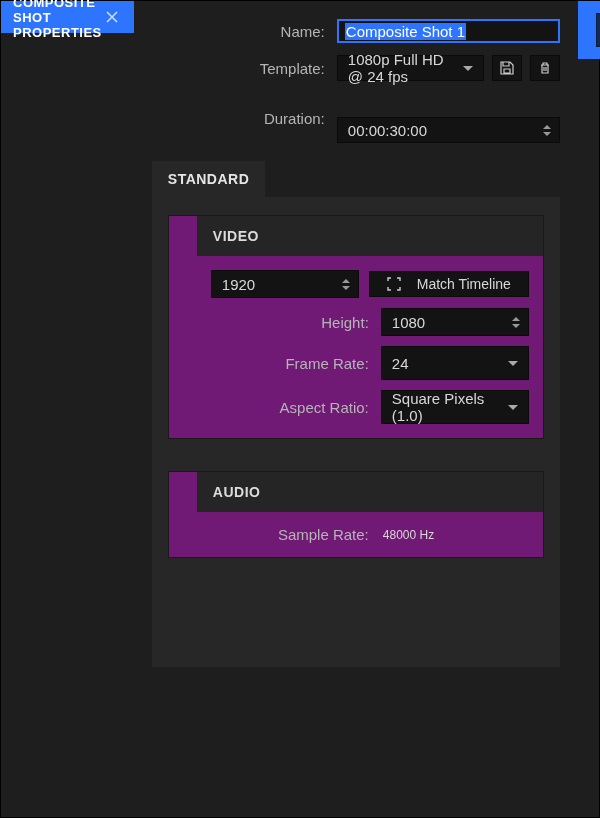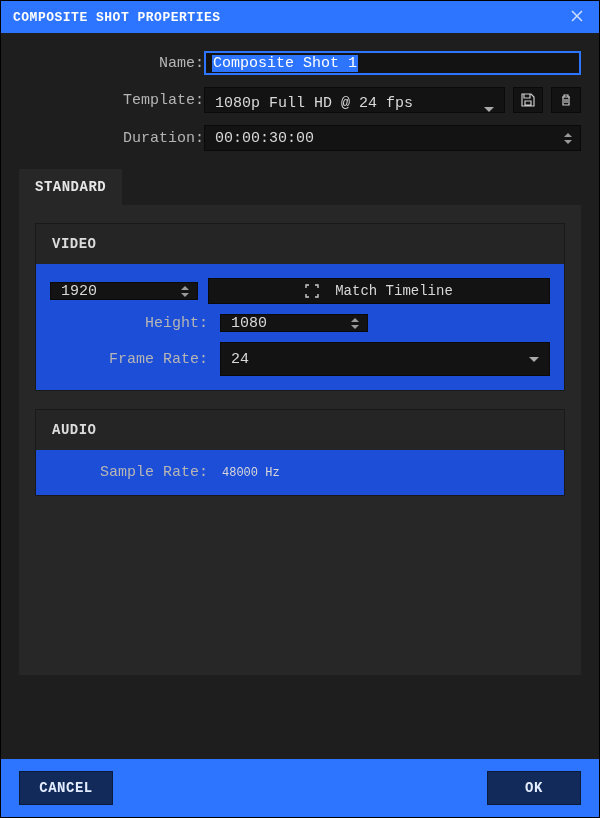--- a/index.html
+++ b/index.html
@@ -13,23 +13,22 @@
     width: 600px;
     height: 818px;
     overflow: hidden;
     color: #ccc;
   }
   .dialog {
     width: 600px;
     height: 818px;
     background: #1e1e1e;
     display: flex;
-    flex-direction: column;
+    flex-direction: row;
     border: 1px solid #000;
-    font-family: Liberation Mono, monospace;
   }
   .titlebar {
     background: #2d74ff;
     height: 32px;
     display: flex;
     align-items: center;
     justify-content: space-between;
     padding: 0 12px;
   }
   .titlebar-title {
@@ -53,21 +52,21 @@
   .form-row {
     display: flex;
     align-items: center;
     margin-bottom: 12px;
   }
   .form-label {
     width: 185px;
     text-align: right;
     color: #b5b5b5;
     font-size: 15px;
-    padding-right: 0;
+    padding-right: 12px;
   }
   .input-text {
     flex: 1;
     background: #131313;
     border: 2px solid #2d74ff;
     color: #fff;
     font-size: 15px;
     height: 24px;
     padding: 2px 6px;
     font-family: inherit;
@@ -80,21 +79,21 @@
     background: #2d74ff;
     color: #fff;
     padding: 0 1px;
   }
   .select-box {
     flex: 1;
     background: #131313;
     border: 1px solid #0a0a0a;
     height: 26px;
     display: flex;
-    align-items: flex-end;
+    align-items: center;
     justify-content: space-between;
     padding: 0 10px;
     color: #d8d8d8;
     font-size: 15px;
     cursor: pointer;
   }
   .chevron {
     width: 0;
     height: 0;
     border-left: 5px solid transparent;
@@ -117,20 +116,21 @@
     flex: 1;
     background: #131313;
     border: 1px solid #0a0a0a;
     height: 26px;
     display: flex;
     align-items: center;
     justify-content: space-between;
     padding: 0 8px 0 10px;
     color: #d8d8d8;
     font-size: 15px;
+    margin-top: 24px;
   }
   .spinner {
     display: flex;
     flex-direction: column;
     align-items: center;
     gap: 3px;
   }
   .spin-up, .spin-down {
     width: 0;
     height: 0;
@@ -160,23 +160,24 @@
   .tab.inactive {
     background: #1e1e1e;
     color: #777;
   }
   .tab-panel {
     background: #272727;
     padding: 18px 16px;
     min-height: 470px;
   }
   .section {
-    background: #1d4ed8;
+    background: #701a75;
     border: 1px solid #191919;
-    margin-bottom: 18px;
+    margin-bottom: 32px;
+    padding-left: 28px;
   }
   .section-header {
     padding: 12px 16px;
     color: #dcdcdc;
     font-size: 14px;
     font-weight: bold;
     letter-spacing: 0.5px;
     background: #252525;
   }
   .section-body {
@@ -196,21 +197,21 @@
     padding-right: 12px;
   }
   .field-input {
     flex: 1;
     display: flex;
     align-items: center;
   }
   .num-box {
     background: #131313;
     border: 1px solid #0a0a0a;
-    height: 18px;
+    height: 28px;
     display: flex;
     align-items: center;
     justify-content: space-between;
     padding: 0 8px 0 10px;
     color: #d8d8d8;
     font-size: 15px;
     width: 148px;
   }
   .match-btn {
     margin-left: 10px;
@@ -373,20 +374,29 @@
           <div class="field-row">
             <div class="field-label">Frame Rate:</div>
             <div class="field-input">
               <div class="wide-select">
                 <span>24</span>
                 <span class="chevron"></span>
               </div>
             </div>
           </div>
 
+          <div class="field-row">
+            <div class="field-label">Aspect Ratio:</div>
+            <div class="field-input">
+              <div class="wide-select">
+                <span>Square Pixels (1.0)</span>
+                <span class="chevron"></span>
+              </div>
+            </div>
+          </div>
 
         </div>
       </div>
 
       <div class="section">
         <div class="section-header">AUDIO</div>
         <div class="section-body">
           <div class="field-row">
             <div class="field-label">Sample Rate:</div>
             <div class="field-input">

